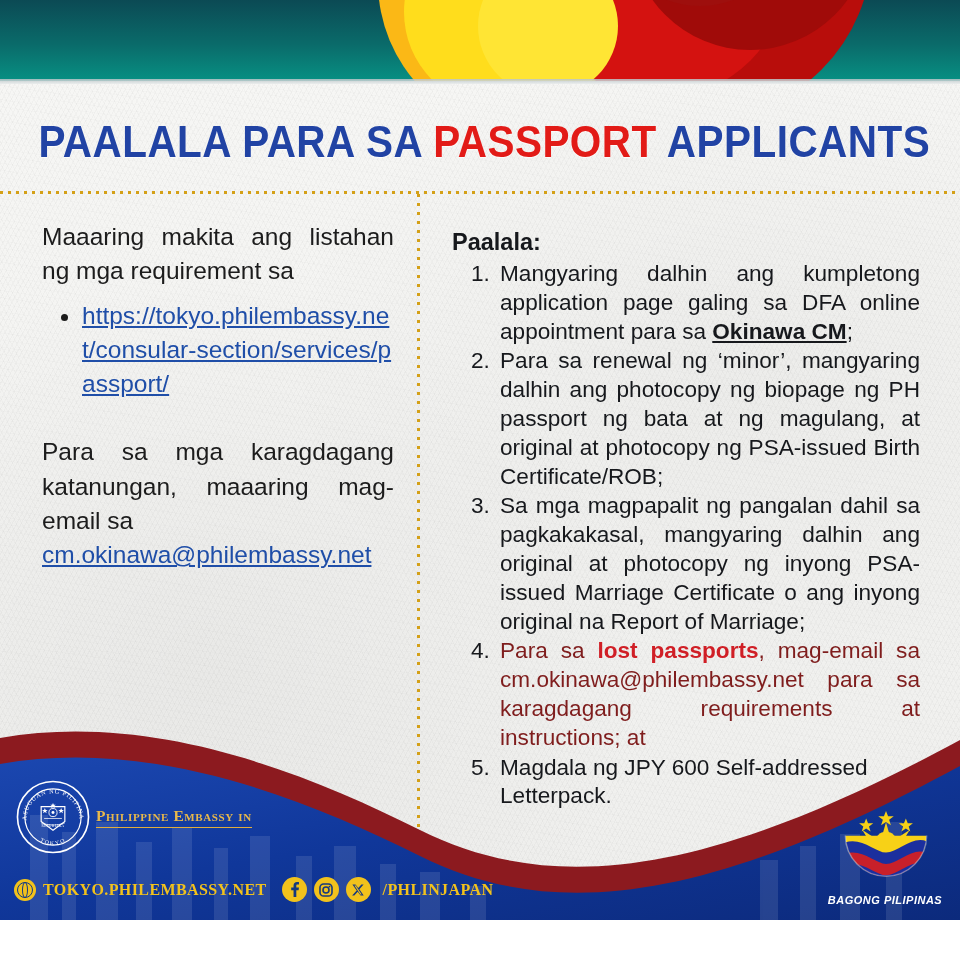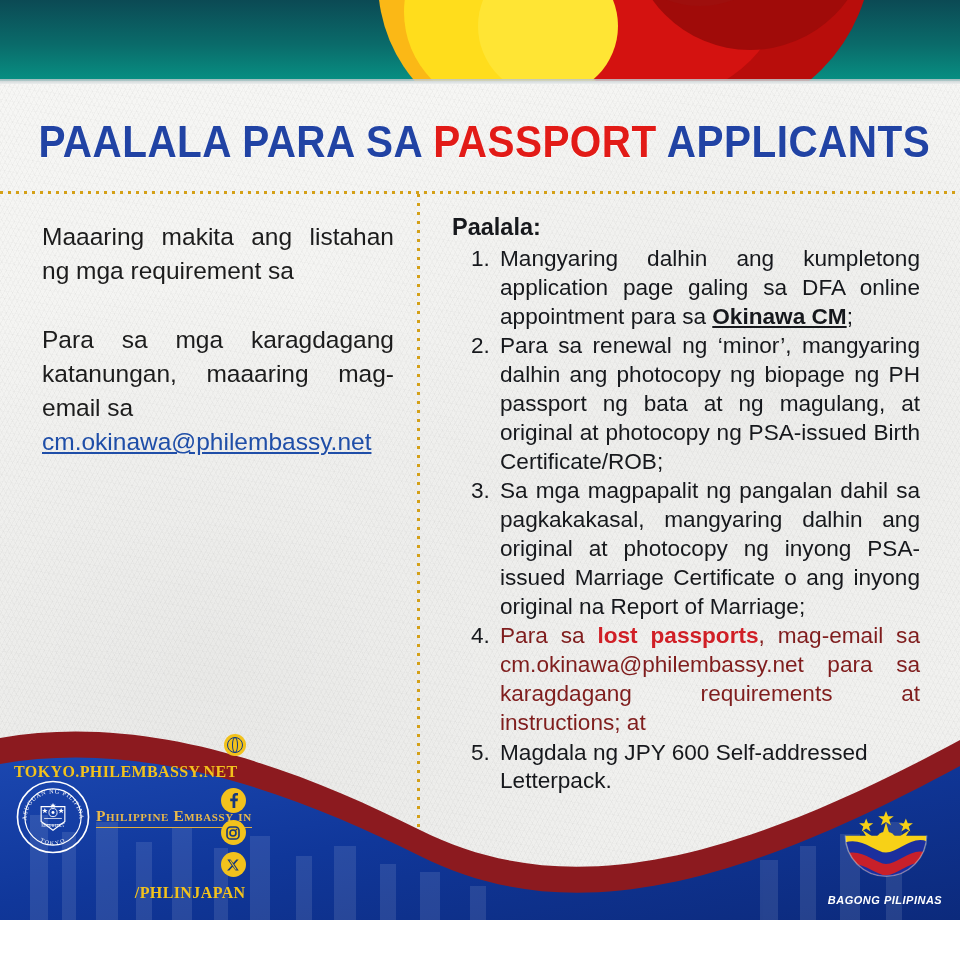--- a/index.html
+++ b/index.html
@@ -115,21 +115,21 @@
     position: absolute;
     left: 452px; top: 212px;
     width: 468px;
     color: #16181c;
     font-size: 22.6px;
     line-height: 1.275;
   }
   .rhead {
     font-weight: 700;
     font-size: 23.5px;
-    margin: 1px 0 2px 0;
+    margin: 16px 0 2px 0;
   }
   ol.notes {
     margin: 0;
     padding: 0 0 0 19px;
     list-style: none;
     counter-reset: n;
   }
   ol.notes > li {
     counter-increment: n;
     position: relative;
@@ -188,23 +188,22 @@
     font-variant: small-caps;
     color: #fdfdfd;
     line-height: 1.05;
     margin-top: 2px;
   }
 
   .social-row {
     position: absolute;
     left: 14px; bottom: 18px;
     display: flex;
-    align-items: flex-end;
+    align-items: center;
     gap: 7px;
-    flex-direction: column;
   }
   .globe-ic {
     width: 22px; height: 22px; border-radius: 50%;
     background: #f2c21c;
     position: relative;
     flex: 0 0 auto;
   }
   .globe-ic::before,
   .globe-ic::after {
     content: "";
@@ -300,20 +299,25 @@
     <div class="title">
       <span class="t-blue">PAALALA PARA SA </span><span class="t-red">PASSPORT</span><span class="t-blue"> APPLICANTS</span>
     </div>
   </div>
 
   <div class="hrule"></div>
   <div class="vrule"></div>
 
   <div class="col-left">
     <p>Maaaring makita ang listahan ng mga requirement sa</p>
+    <ul class="bullet-list">
+      <li>
+        <a class="lnk" href="#">https://tokyo.philembassy.net/consular-section/services/passport/</a>
+      </li>
+    </ul>
     <div class="gap"></div>
     <p>Para sa mga karagdagang katanungan, maaaring mag-email sa</p>
     <p><a class="lnk" href="#">cm.okinawa@philembassy.net</a></p>
   </div>
 
   <div class="col-right">
     <div class="rhead">Paalala:</div>
     <ol class="notes">
       <li>
         <span>Mangyaring dalhin ang kumpletong application page galing sa DFA online appointment para sa </span><span class="ul-bold">Okinawa CM</span><span>;</span>

